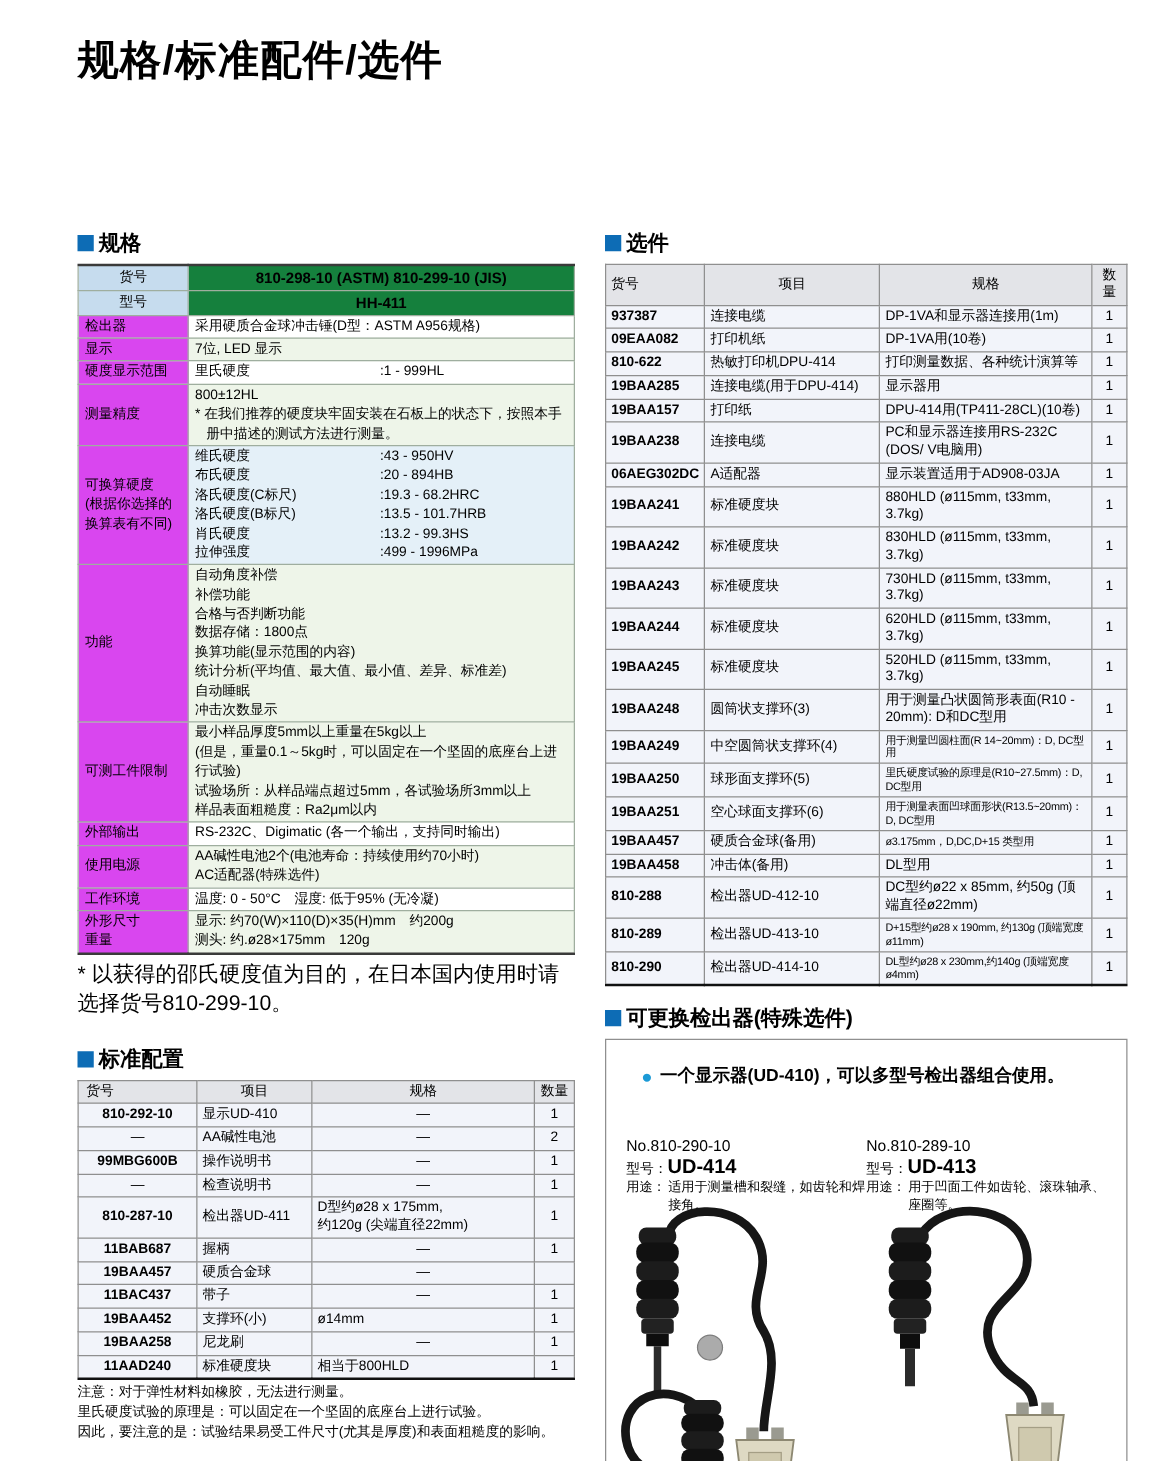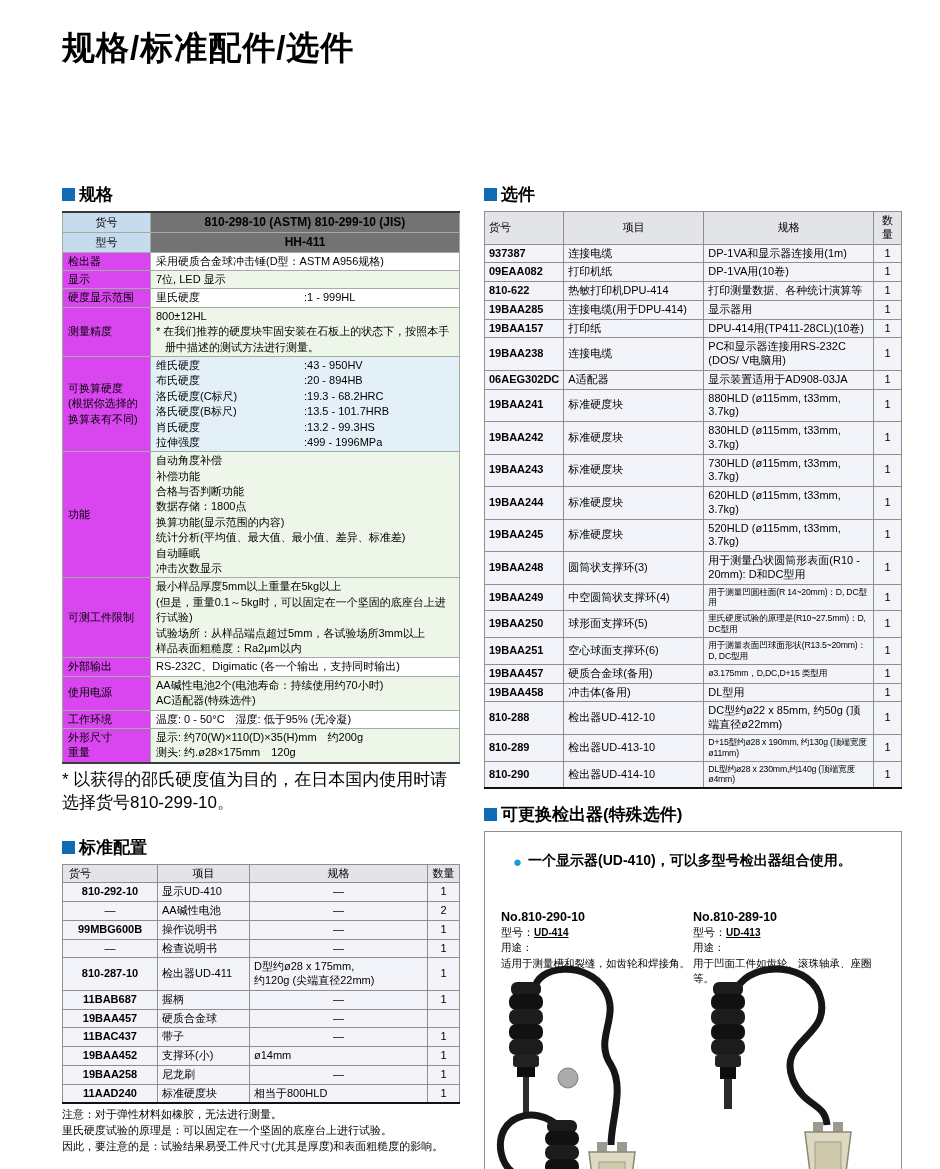--- a/index.html
+++ b/index.html
@@ -16,21 +16,21 @@
   .col-right { width: 418px; flex: none; }
 
   .sec-h { display: flex; align-items: center; gap: 4px; font-size: 17px; font-weight: bold; margin: 0 0 5px 0; }
   .sq { width: 13px; height: 13px; background: #0d6cb5; flex: none; }
 
   
   table.spec-table { width: 100%; border-collapse: collapse; font-size: 11px; line-height: 1.4;
     border-top: 2px solid #3a3a3a; border-bottom: 2px solid #3a3a3a; }
   table.spec-table td { border: 1px solid #9fae9f; padding: 1px 5px; vertical-align: middle; }
   td.sp-label { width: 88px; background: #d946ef; white-space: pre-line; }
-  tr.sp-head td { background: #737373; }
+  tr.sp-head td { background: #15803d; }
   tr.sp-head td.sp-label { background: #c6dcee; }
   td.sp-headval { text-align: center; font-weight: bold; font-size: 12px; }
   td.pre { white-space: pre-line; }
   tr.tint-green > td.sp-val { background: #eef5e9; }
   tr.tint-blue  > td.sp-val { background: #e4f0f8; }
   .pair { display: flex; }
   .pair .n { width: 148px; flex: none; }
   .acc-note { padding-left: 9px; text-indent: -9px; }
   .footnote { font-size: 17px; margin-top: 4px; }
 
@@ -57,24 +57,24 @@
   #opt-body tr:nth-child(22) td:nth-child(3), #opt-body tr:nth-child(23) td:nth-child(3)
   { font-size: 8.7px; letter-spacing: -0.2px; }
 
   .std-notes { font-size: 11px; line-height: 1.45; margin-top: 3px; }
 
   
   .det-box { position: relative; border: 1px solid #8f8f8f; height: 452px; margin-top: 2px; background:#fff; }
   .det-intro { position: absolute; left: 28px; top: 20px; font-size: 14px; font-weight: bold; display:flex; gap:6px; align-items:center;}
   .bullet { color: #1b9ad6; font-size: 15px; line-height: 1; }
   .det-item { position: absolute; width: 195px; }
-  .det-no { font-size: 12.5px; font-weight: bold; line-height: 1.2; }
+  .det-no { font-size: 12.5px; font-weight: normal; line-height: 1.2; }
   .det-model-row { font-size: 11px; }
-  .det-model-row b { font-size: 10px; text-decoration: underline; }
-  .det-usage { font-size: 10.5px; line-height: 1.35; display: flex; gap: 2px; flex-direction: column; }
+  .det-model-row b { font-size: 16px; }
+  .det-usage { font-size: 10.5px; line-height: 1.35; display: flex; gap: 2px; }
   .det-usage .ul { flex: none; }
   .det-photo { position: absolute; }
   #det-item-0 { left: 16px; top: 78px; }
   #det-item-1 { left: 208px; top: 78px; }
   #det-photo-0 { left: 8px;   top: 128px; }
   #det-photo-1 { left: 208px; top: 128px; }
   #det-photo-2 { left: 2px;   top: 268px; }
 </style>
 </head>
 <body>

